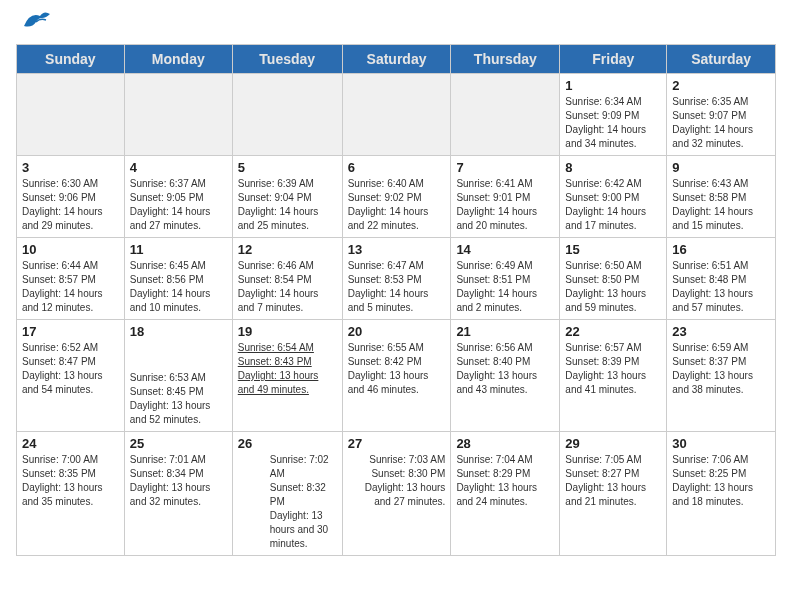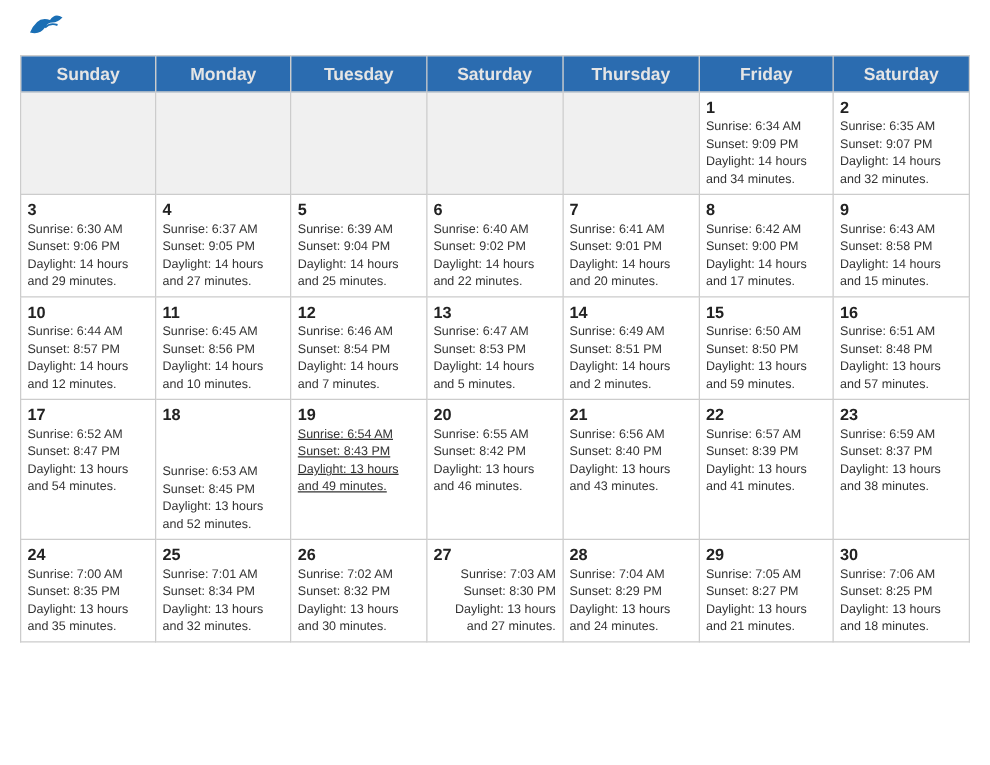--- a/index.html
+++ b/index.html
@@ -276,21 +276,21 @@
 Daylight: 13 hours and 35 minutes.</div>
         </td>
         <td>
           <span class="day-number">25</span>
           <div class="day-info" style="white-space: pre-line;">Sunrise: 7:01 AM
 Sunset: 8:34 PM
 Daylight: 13 hours and 32 minutes.</div>
         </td>
         <td>
           <span class="day-number">26</span>
-          <div class="day-info" style="white-space: pre-line;">Sunrise: 7:02 AM
+          <div class="day-info" style="white-space: pre-line; margin-left: 32px;">Sunrise: 7:02 AM
 Sunset: 8:32 PM
 Daylight: 13 hours and 30 minutes.</div>
         </td>
         <td>
           <span class="day-number">27</span>
           <div class="day-info" style="white-space: pre-line; text-align: right;">Sunrise: 7:03 AM
 Sunset: 8:30 PM
 Daylight: 13 hours and 27 minutes.</div>
         </td>
         <td>

